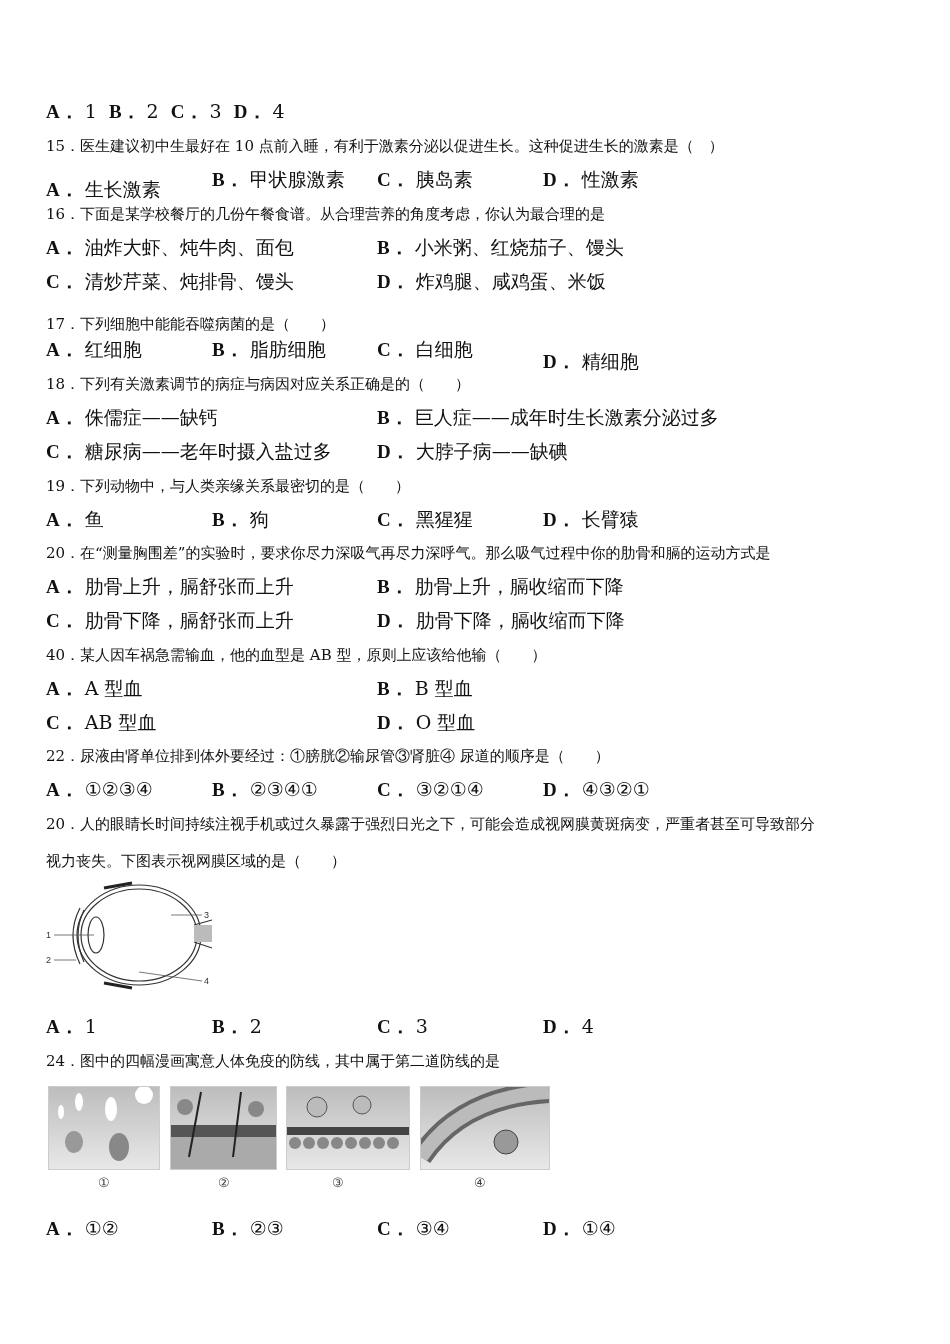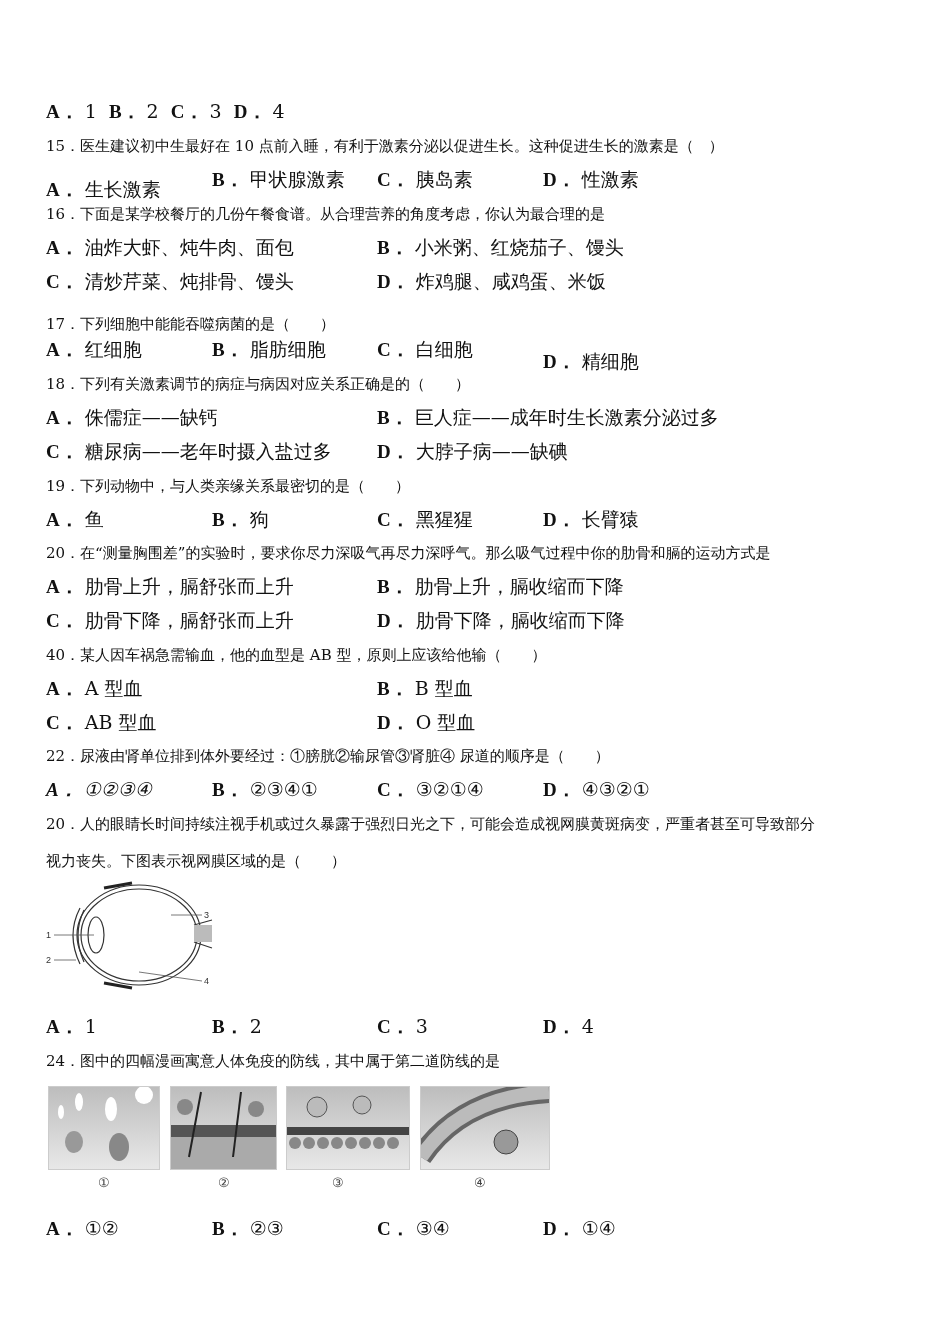--- a/index.html
+++ b/index.html
@@ -61,21 +61,21 @@
 <div class="opt h1" style="top:611px;"><b>C．</b><span>肋骨下降，膈舒张而上升</span></div>
 <div class="opt h2" style="top:611px;"><b>D．</b><span>肋骨下降，膈收缩而下降</span></div>
 
 <div class="line" style="top:645px;">40．某人因车祸急需输血，他的血型是 AB 型，原则上应该给他输（　　）</div>
 <div class="opt h1" style="top:679px;"><b>A．</b><span>A 型血</span></div>
 <div class="opt h2" style="top:679px;"><b>B．</b><span>B 型血</span></div>
 <div class="opt h1" style="top:713px;"><b>C．</b><span>AB 型血</span></div>
 <div class="opt h2" style="top:713px;"><b>D．</b><span>O 型血</span></div>
 
 <div class="line" style="top:746px;">22．尿液由肾单位排到体外要经过：①膀胱②输尿管③肾脏④ 尿道的顺序是（　　）</div>
-<div class="opt c1" style="top:780px;font-style:italic;"><b>A．</b><span>①②③④</span></div>
+<div class="opt c1" style="top:780px;"><b>A．</b><span>①②③④</span></div>
 <div class="opt c2" style="top:780px;"><b>B．</b><span>②③④①</span></div>
 <div class="opt c3" style="top:780px;"><b>C．</b><span>③②①④</span></div>
 <div class="opt c4" style="top:780px;"><b>D．</b><span>④③②①</span></div>
 
 <div class="line" style="top:814px;">20．人的眼睛长时间持续注视手机或过久暴露于强烈日光之下，可能会造成视网膜黄斑病变，严重者甚至可导致部分</div>
 <div class="line" style="top:851px;">视力丧失。下图表示视网膜区域的是（　　）</div>
 
 <svg class="fig" style="left:44px;top:880px;" width="170" height="115" viewBox="0 0 170 115">
   <g fill="none" stroke="#333" stroke-width="1.2">
     <ellipse cx="95" cy="55" rx="62" ry="50"></ellipse>

